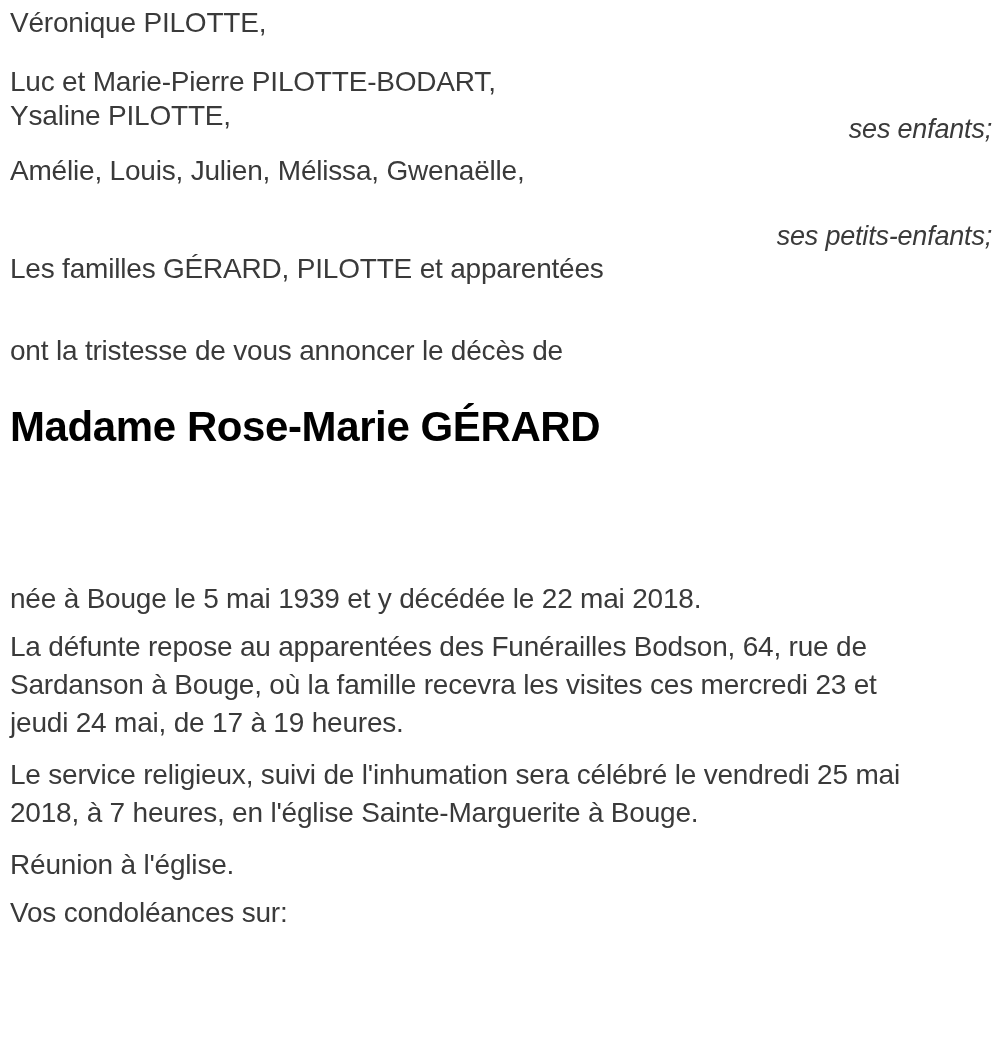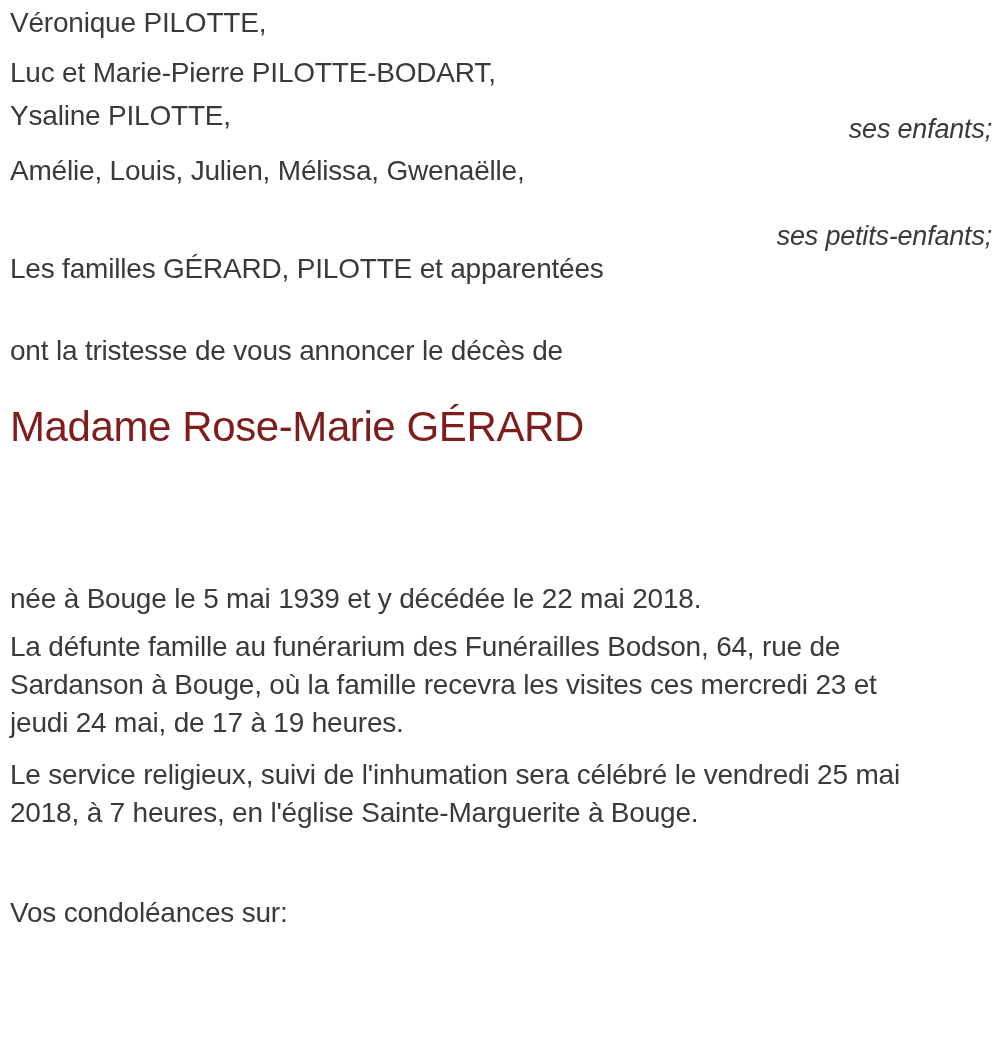--- a/index.html
+++ b/index.html
@@ -27,51 +27,52 @@
   }
   .rel {
     left: auto;
     right: 8px;
     font-style: italic;
     font-size: 27px;
   }
   .deceased-name {
     font-size: 42px;
     line-height: 50px;
-    font-weight: 400;
-    color: #7f1d1d;
+    font-weight: 700;
+    color: #000000;
     letter-spacing: -0.4px;
   }
 </style>
 </head>
 <body>
 
 <div class="page">
 
   <div class="ln" style="top:6px">Véronique PILOTTE,</div>
-  <div class="ln" style="top:56px">Luc et Marie-Pierre PILOTTE-BODART,</div>
+  <div class="ln" style="top:65px">Luc et Marie-Pierre PILOTTE-BODART,</div>
   <div class="ln" style="top:99px">Ysaline PILOTTE,</div>
   <div class="ln rel" style="top:112px">ses enfants;</div>
 
   <div class="ln" style="top:154px">Amélie, Louis, Julien, Mélissa, Gwenaëlle,</div>
   <div class="ln rel" style="top:219px">ses petits-enfants;</div>
 
   <div class="ln" style="top:252px">Les familles GÉRARD, PILOTTE et apparentées</div>
 
   <div class="ln" style="top:334px">ont la tristesse de vous annoncer le décès de</div>
 
   <div class="ln deceased-name" style="top:402px">Madame Rose-Marie GÉRARD</div>
 
 
   <div class="ln" style="top:582px">née à Bouge le 5 mai 1939 et y décédée le 22 mai 2018.</div>
 
-  <div class="ln" style="top:630px">La défunte famille au funérarium des Funérailles Bodson, 64, rue de</div>
+  <div class="ln" style="top:630px">La défunte repose au apparentées des Funérailles Bodson, 64, rue de</div>
   <div class="ln" style="top:668px">Sardanson à Bouge, où la famille recevra les visites ces mercredi 23 et</div>
   <div class="ln" style="top:706px">jeudi 24 mai, de 17 à 19 heures.</div>
 
   <div class="ln" style="top:758px">Le service religieux, suivi de l'inhumation sera célébré le vendredi 25 mai</div>
   <div class="ln" style="top:796px">2018, à 7 heures, en l'église Sainte-Marguerite à Bouge.</div>
 
+  <div class="ln" style="top:848px">Réunion à l'église.</div>
 
   <div class="ln" style="top:896px">Vos condoléances sur:</div>
 
 
 </div>
 
 </body></html>

